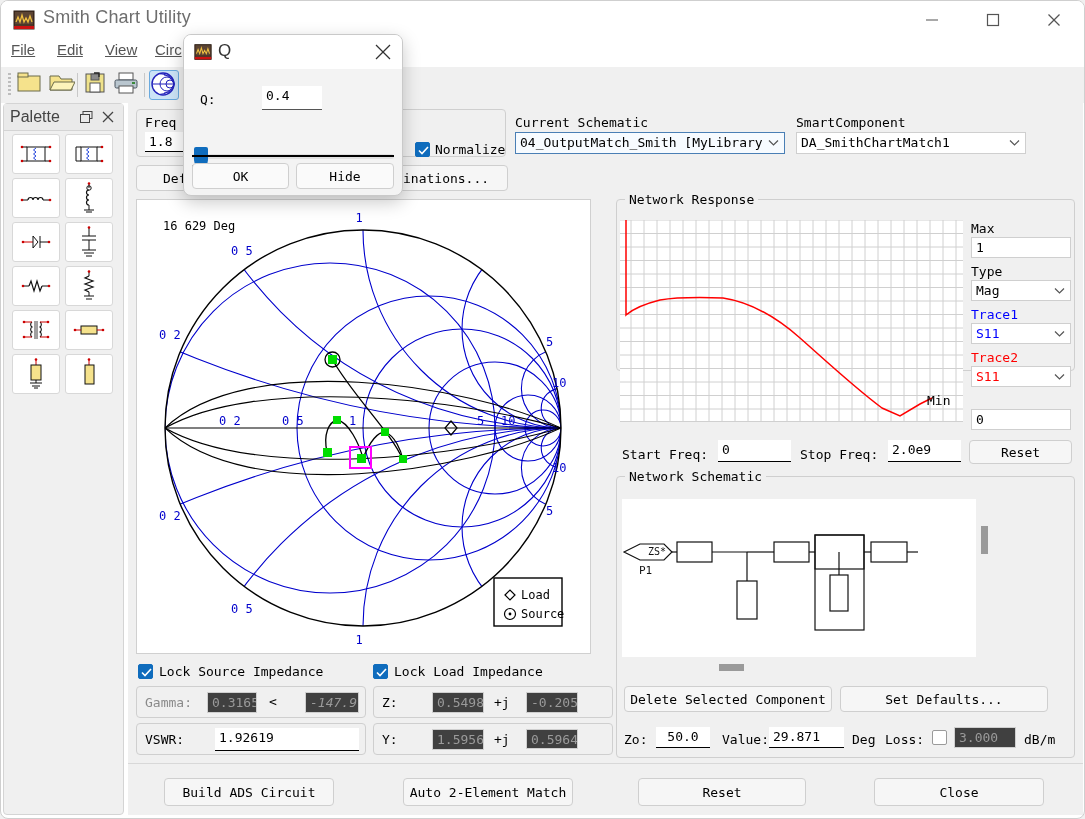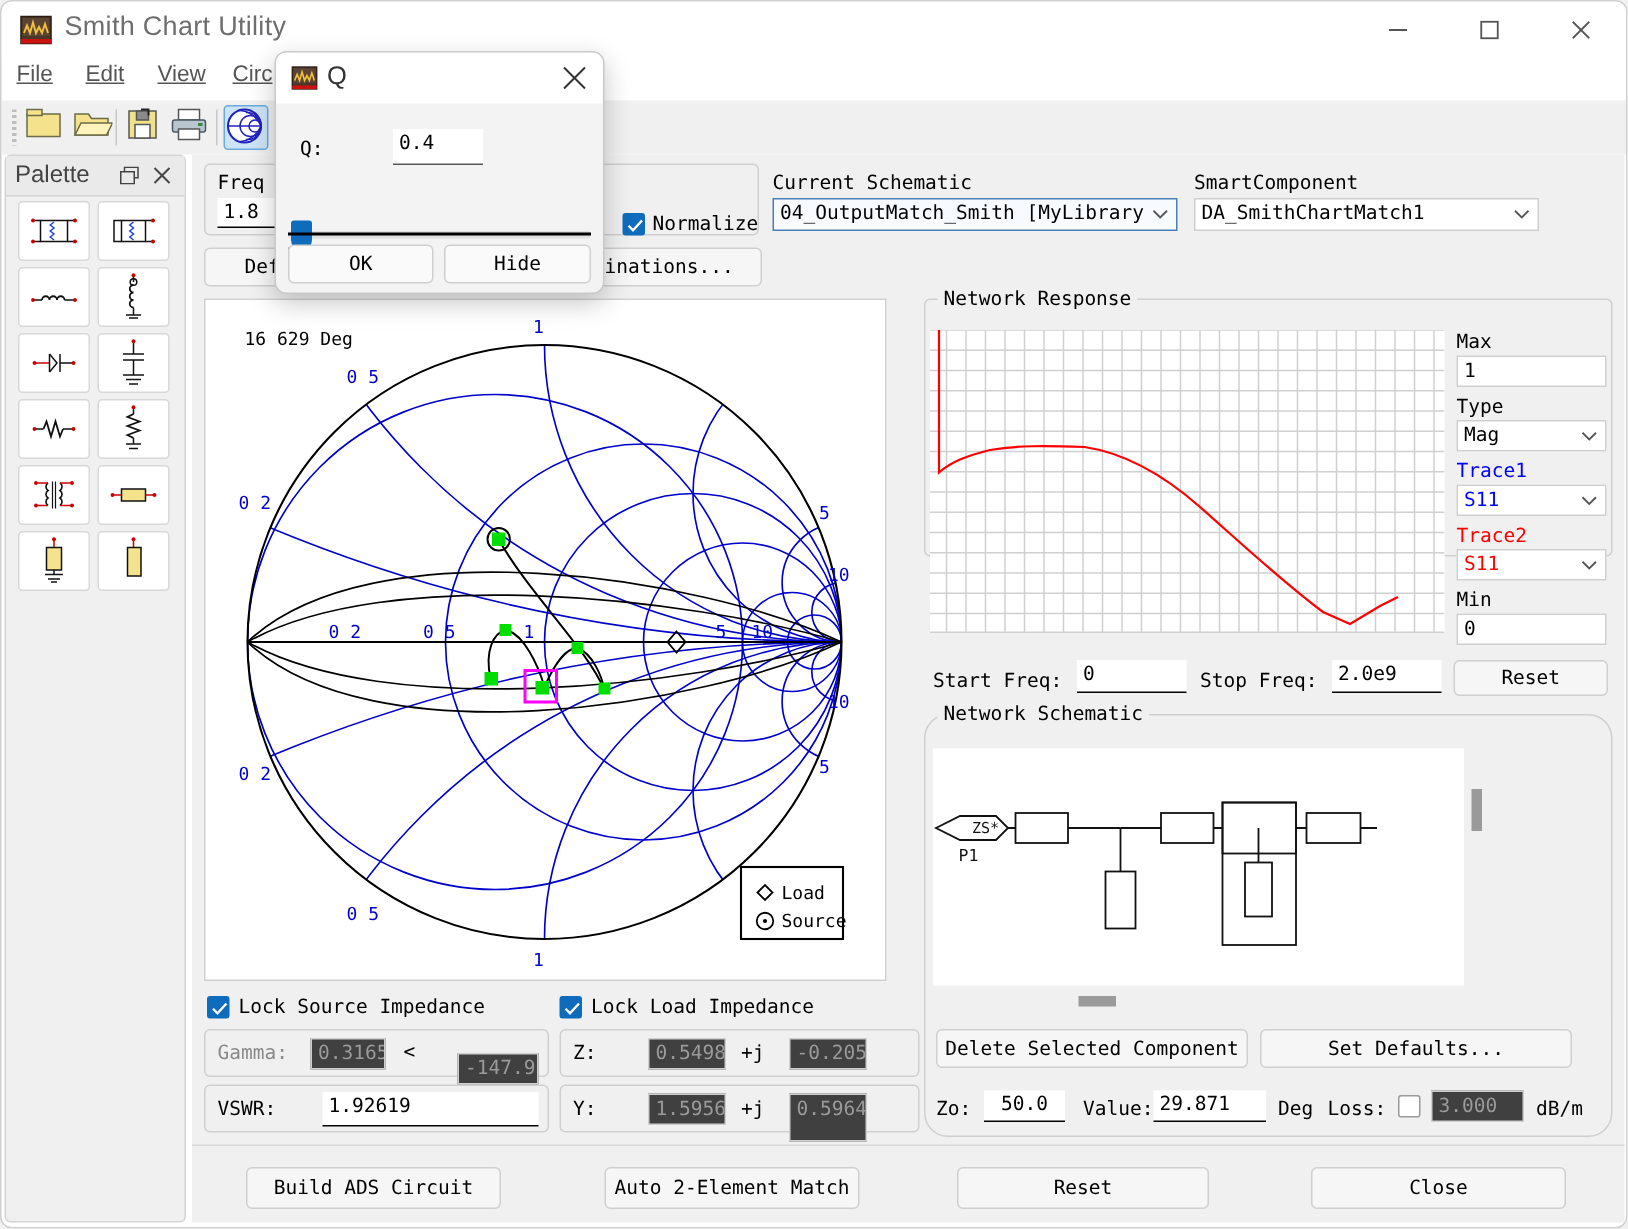--- a/index.html
+++ b/index.html
@@ -554,30 +554,30 @@
     </div>
     <span class="lbl" style="position:absolute;left:843px;top:247px;color:#ff0000;">Trace2</span>
     <div class="combo" style="left:843px;top:263px;width:100px;height:21px;color:#ff0000;">
       <span>S11</span>
       <span class="chev">
         <svg width="11" height="7" viewBox="0 0 11 7">
             <path d="M1 1 L5.5 5.5 L10 1" fill="none" stroke="#555" stroke-width="1.2"></path>
           </svg>
       </span>
     </div>
-    <span class="lbl" style="position:absolute;left:843px;top:290px;">Min</span>
+    <span class="lbl" style="position:absolute;left:799px;top:290px;">Min</span>
     <div class="field" style="left:843px;top:306px;width:100px;height:21px;">0</div>
 
     <span class="lbl" style="position:absolute;left:494px;top:344px;">Start Freq:</span>
     <div class="field under" style="left:590px;top:337px;width:73px;height:22px;">0</div>
     <span class="lbl" style="position:absolute;left:672px;top:344px;">Stop Freq:</span>
     <div class="field under" style="left:760px;top:337px;width:73px;height:22px;">2.0e9</div>
     <div class="btn" style="left:841px;top:337px;width:103px;height:24px;">Reset</div>
 
-    <div class="grp" style="left:488px;top:373px;width:459px;height:282px;border-radius:16px;">
+    <div class="grp" style="left:488px;top:373px;width:459px;height:282px;">
       <span class="grp-cap">Network Schematic</span>
     </div>
     <div class="sch" style="left:494px;top:396px;width:354px;height:158px;border:none;">
       <svg width="354" height="158" viewBox="0 0 354 158">
         <rect x="0" y="0" width="354" height="158" fill="#fff"></rect>
         <g stroke="#111" fill="none" stroke-width="1.2">
 
           <path d="M2 53 L18 45 L42 45 L50 53 L42 61 L18 61 Z"></path>
           <text x="26" y="56" font-family="DejaVu Sans Mono, monospace" font-size="10" fill="#111" stroke="none">ZS*</text>
           <text x="17" y="75" font-family="DejaVu Sans Mono, monospace" font-size="11" fill="#111" stroke="none">P1</text>
@@ -630,40 +630,40 @@
       <svg width="11" height="9" viewBox="0 0 11 9">
           <path d="M1 4.5 L4 7.5 L10 1" fill="none" stroke="#fff" stroke-width="1.6"></path>
         </svg>
     </span>
     <span class="lbl" style="position:absolute;left:266px;top:561px;">Lock Load Impedance</span>
 
     <div class="grp" style="left:8px;top:583px;width:230px;height:32px;">
       <span class="lbl" style="position:absolute;left:8px;top:8px;color:#8a8a8a;">Gamma:</span>
       <div class="field ro" style="left:70px;top:5px;width:50px;height:21px;">0.3165</div>
       <span class="lbl" style="position:absolute;left:132px;top:7px;">&lt;</span>
-      <div class="field ro" style="left:168px;top:15px;width:54px;height:21px;">-147.9</div>
+      <div class="field ro" style="left:168px;top:5px;width:54px;height:21px;font-style:italic;">-147.9</div>
     </div>
 
     <div class="grp" style="left:8px;top:620px;width:230px;height:32px;">
       <span class="lbl" style="position:absolute;left:8px;top:8px;">VSWR:</span>
       <div class="field under" style="left:78px;top:4px;width:144px;height:23px;">1.92619</div>
     </div>
 
     <div class="grp" style="left:245px;top:583px;width:240px;height:32px;">
       <span class="lbl" style="position:absolute;left:8px;top:8px;">Z:</span>
       <div class="field ro" style="left:58px;top:5px;width:52px;height:21px;">0.5498</div>
       <span class="lbl" style="position:absolute;left:120px;top:8px;">+j</span>
       <div class="field ro" style="left:152px;top:5px;width:52px;height:21px;">-0.205</div>
     </div>
 
     <div class="grp" style="left:245px;top:620px;width:240px;height:32px;">
       <span class="lbl" style="position:absolute;left:8px;top:8px;">Y:</span>
       <div class="field ro" style="left:58px;top:5px;width:52px;height:21px;">1.5956</div>
       <span class="lbl" style="position:absolute;left:120px;top:8px;">+j</span>
-      <div class="field ro" style="left:152px;top:5px;width:52px;height:32px;">0.5964</div>
+      <div class="field ro" style="left:152px;top:5px;width:52px;height:20px;">0.5964</div>
     </div>
 
     <div class="bottombar">
       <div class="btn" style="left:36px;top:14px;width:170px;height:28px;">Build ADS Circuit</div>
       <div class="btn" style="left:275px;top:14px;width:170px;height:28px;">Auto 2-Element Match</div>
       <div class="btn" style="left:510px;top:14px;width:168px;height:28px;">Reset</div>
       <div class="btn" style="left:746px;top:14px;width:170px;height:28px;">Close</div>
     </div>
 
   </div>

